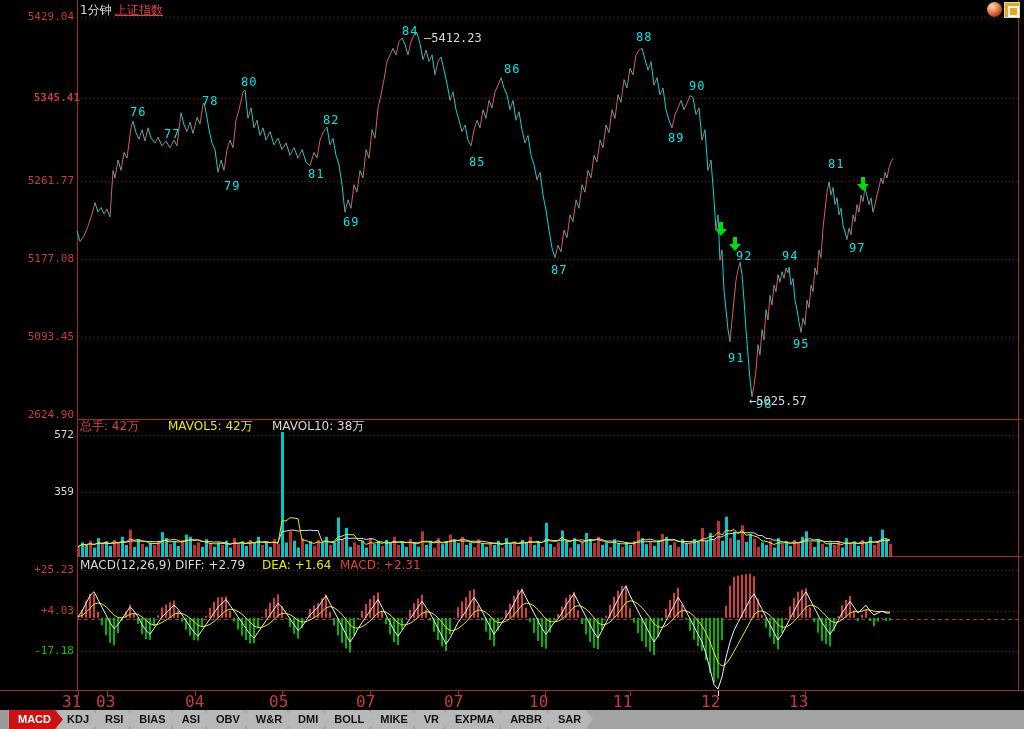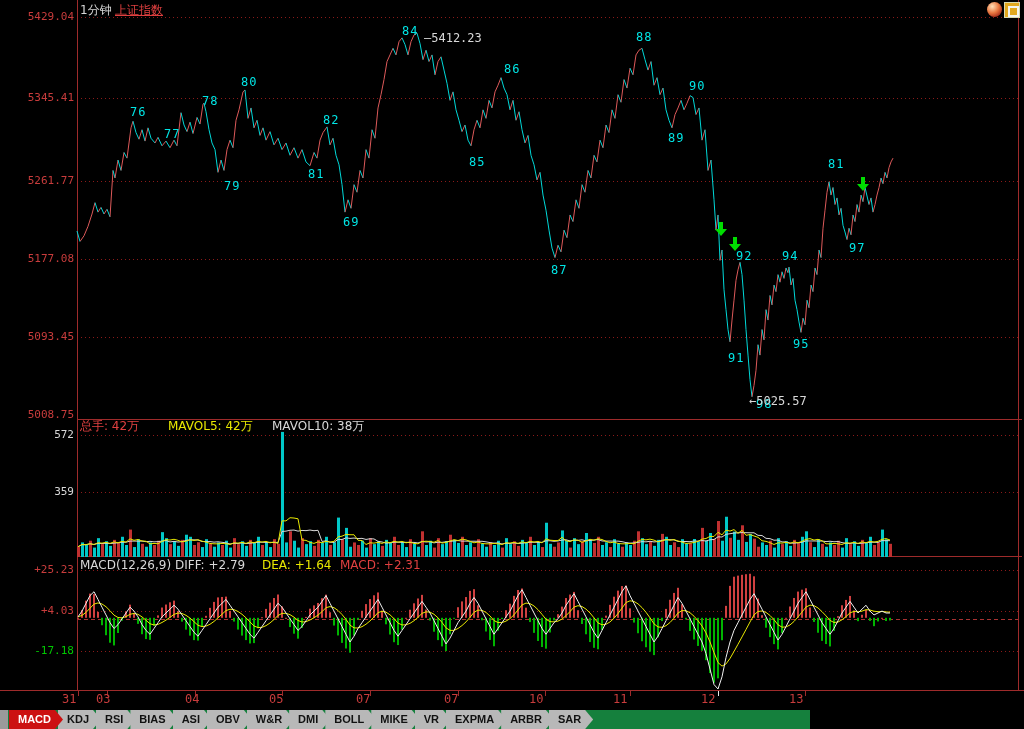--- a/index.html
+++ b/index.html
@@ -4,22 +4,22 @@
 <style>
   html,body{margin:0;padding:0;background:#000;width:1024px;height:729px;overflow:hidden;
     font-family:"DejaVu Sans","Liberation Sans",sans-serif;}
   #stage{position:relative;width:1024px;height:729px;background:#000;}
   #chart-svg{position:absolute;left:0;top:0;}
   .abs{position:absolute;white-space:nowrap;}
   .axis-label{font-size:11px;font-family:"DejaVu Sans Mono","Liberation Mono",monospace;text-align:right;width:72px;}
   .wave-label{font-size:12px;font-weight:normal;color:#00e5e5;font-family:"DejaVu Sans Mono","Liberation Mono",monospace;letter-spacing:1px;}
   .annot{font-size:12px;color:#d8d8d8;font-family:"DejaVu Sans Mono","Liberation Mono",monospace;}
   .hdr{font-size:12px;}
-  .time-label{font-size:12px;color:#c83c3c;font-family:"DejaVu Sans Mono","Liberation Mono",monospace;}
-  #tabbar{position:absolute;left:0;top:710px;width:810px;height:19px;background:#15803d;display:flex;align-items:stretch;}
+  .time-label{font-size:16px;color:#c83c3c;font-family:"DejaVu Sans Mono","Liberation Mono",monospace;}
+  #tabbar{position:absolute;left:0;top:710px;width:1024px;height:19px;background:#a3a3a3;display:flex;align-items:stretch;}
   .tab{height:19px;line-height:19px;padding:0 12px 0 9px;margin-right:-5px;font-size:11px;font-weight:bold;
     color:#111;background:#b8b8b8;clip-path:polygon(0 0,calc(100% - 8px) 0,100% 50%,calc(100% - 8px) 100%,0 100%);
     cursor:pointer;font-family:"Liberation Sans",sans-serif;}
   .tab.active{background:#cc1111;color:#fff;z-index:2;}
   #tab-scroll{width:8px;height:19px;background:#9a9a9a;margin-right:1px;}
   .win-icon{position:absolute;top:2px;width:15px;height:15px;}
   #icon-sphere{left:987px;border-radius:50%;background:radial-gradient(circle at 35% 30%,#ffe0b8,#e87840 45%,#a02818 80%,#601008);}
   #icon-restore{left:1004px;width:16px;height:16px;background:#e2a81e;border:1px solid #d8d8b0;box-sizing:border-box;}
   #icon-restore::after{content:"";position:absolute;left:3px;top:3px;width:7px;height:7px;border:2px solid #f4f4ee;}
   .u-line{text-decoration:underline;}
@@ -777,25 +777,25 @@
 <div class="abs hdr" style="left:80px;top:418px;color:#e04040;">总手: 42万</div>
 <div class="abs hdr" style="left:168px;top:418px;color:#e8e800;">MAVOL5: 42万</div>
 <div class="abs hdr" style="left:272px;top:418px;color:#d8d8d8;">MAVOL10: 38万</div>
 
 <div class="abs hdr" style="left:80px;top:558px;color:#d8d8d8;">MACD(12,26,9) DIFF: +2.79</div>
 <div class="abs hdr" style="left:262px;top:558px;color:#e8e800;">DEA: +1.64</div>
 <div class="abs hdr" style="left:340px;top:558px;color:#e04040;">MACD: +2.31</div>
 
 <div id="overlays">
       <div class="abs axis-label" style="left:2px;top:10px;color:#c83c3c;">5429.04</div>
-      <div class="abs axis-label" style="left:2px;top:91px;color:#c83c3c;">5345.41</div>
+      <div class="abs axis-label" style="left:8px;top:91px;color:#c83c3c;font-weight:bold;">5345.41</div>
       <div class="abs axis-label" style="left:2px;top:174px;color:#c83c3c;">5261.77</div>
       <div class="abs axis-label" style="left:2px;top:252px;color:#c83c3c;">5177.08</div>
       <div class="abs axis-label" style="left:2px;top:330px;color:#c83c3c;">5093.45</div>
-      <div class="abs axis-label" style="left:2px;top:408px;color:#c83c3c;">5008.75</div>
+      <div class="abs axis-label" style="left:2px;top:408px;color:#c83c3c;">2624.90</div>
       <div class="abs axis-label" style="left:2px;top:428px;color:#d8d8d8;">572</div>
       <div class="abs axis-label" style="left:2px;top:485px;color:#d8d8d8;">359</div>
       <div class="abs axis-label" style="left:2px;top:563px;color:#c83c3c;">+25.23</div>
       <div class="abs axis-label" style="left:2px;top:604px;color:#c83c3c;">+4.03</div>
       <div class="abs axis-label" style="left:2px;top:644px;color:#00c800;">-17.18</div>
       <div class="abs time-label" style="left:62px;top:692px;">31</div>
       <div class="abs time-label" style="left:96px;top:692px;">03</div>
       <div class="abs time-label" style="left:185px;top:692px;">04</div>
       <div class="abs time-label" style="left:269px;top:692px;">05</div>
       <div class="abs time-label" style="left:356px;top:692px;">07</div>

